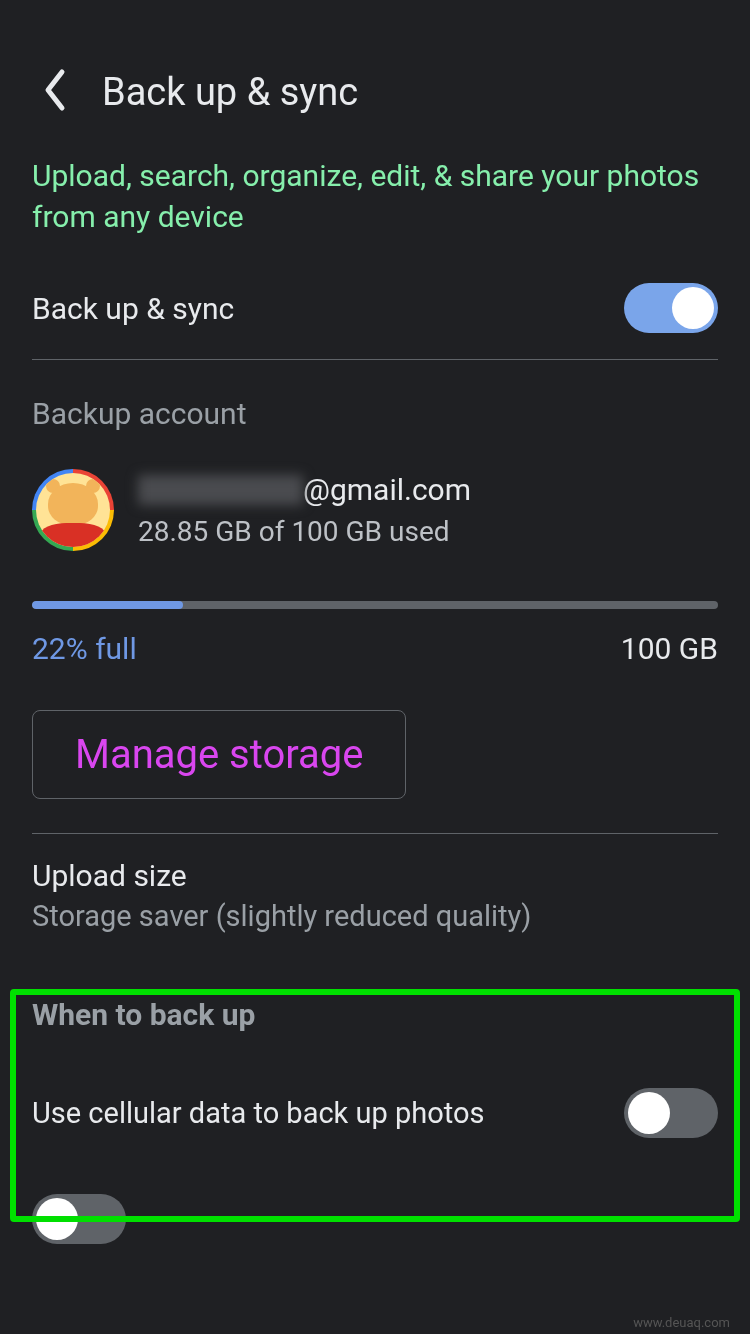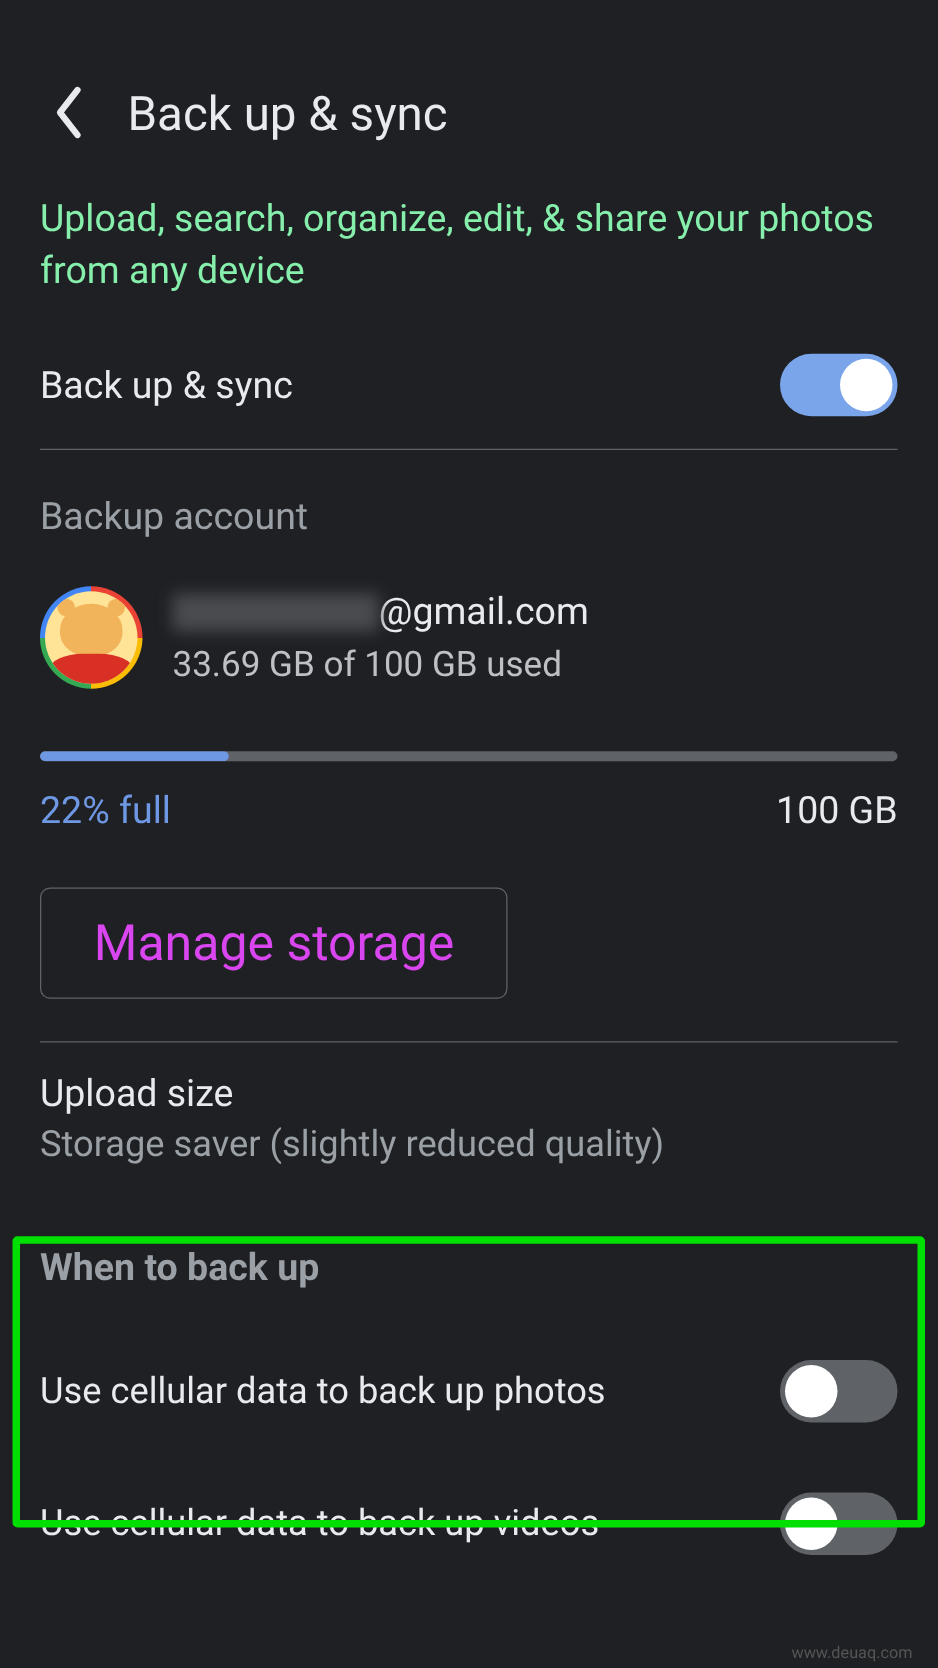--- a/index.html
+++ b/index.html
@@ -230,21 +230,21 @@
       <div class="pooh-ear-r"></div>
       <div class="pooh-face"></div>
       <div class="pooh-shirt"></div>
     </div>
   </div>
   <div class="account-info">
     <div class="email-line">
       <div class="blurred"></div>
       <span class="email-domain">@gmail.com</span>
     </div>
-    <div class="storage-text">33.69 GB of 100 GB used</div>
+    <div class="storage-text">28.85 GB of 100 GB used</div>
   </div>
 </div>
 
 <div class="progress-container">
   <div class="progress-bar">
     <div class="progress-fill" id="prog-fill" style="width: 22%;"></div>
   </div>
   <div class="storage-labels">
     <div class="percent-label">22% full</div>
     <div class="total-label">100 GB</div>
@@ -265,21 +265,20 @@
 <div class="section-label" style="padding-top:52px;font-weight:bold;">When to back up</div>
 
 <div class="cellular-section">
   <div class="cell-row">
     <div class="cell-label">Use cellular data to back up photos</div>
     <div class="switch switch-off">
       <div class="switch-knob"></div>
     </div>
   </div>
   <div class="cell-row">
-    <div class="cell-label">Use cellular data to back up videos</div>
     <div class="switch switch-off">
       <div class="switch-knob"></div>
     </div>
   </div>
 </div>
 
 <div class="highlight-box" style="top:989px; height:233px;"></div>
 
 <div class="watermark">www.deuaq.com</div>
 

